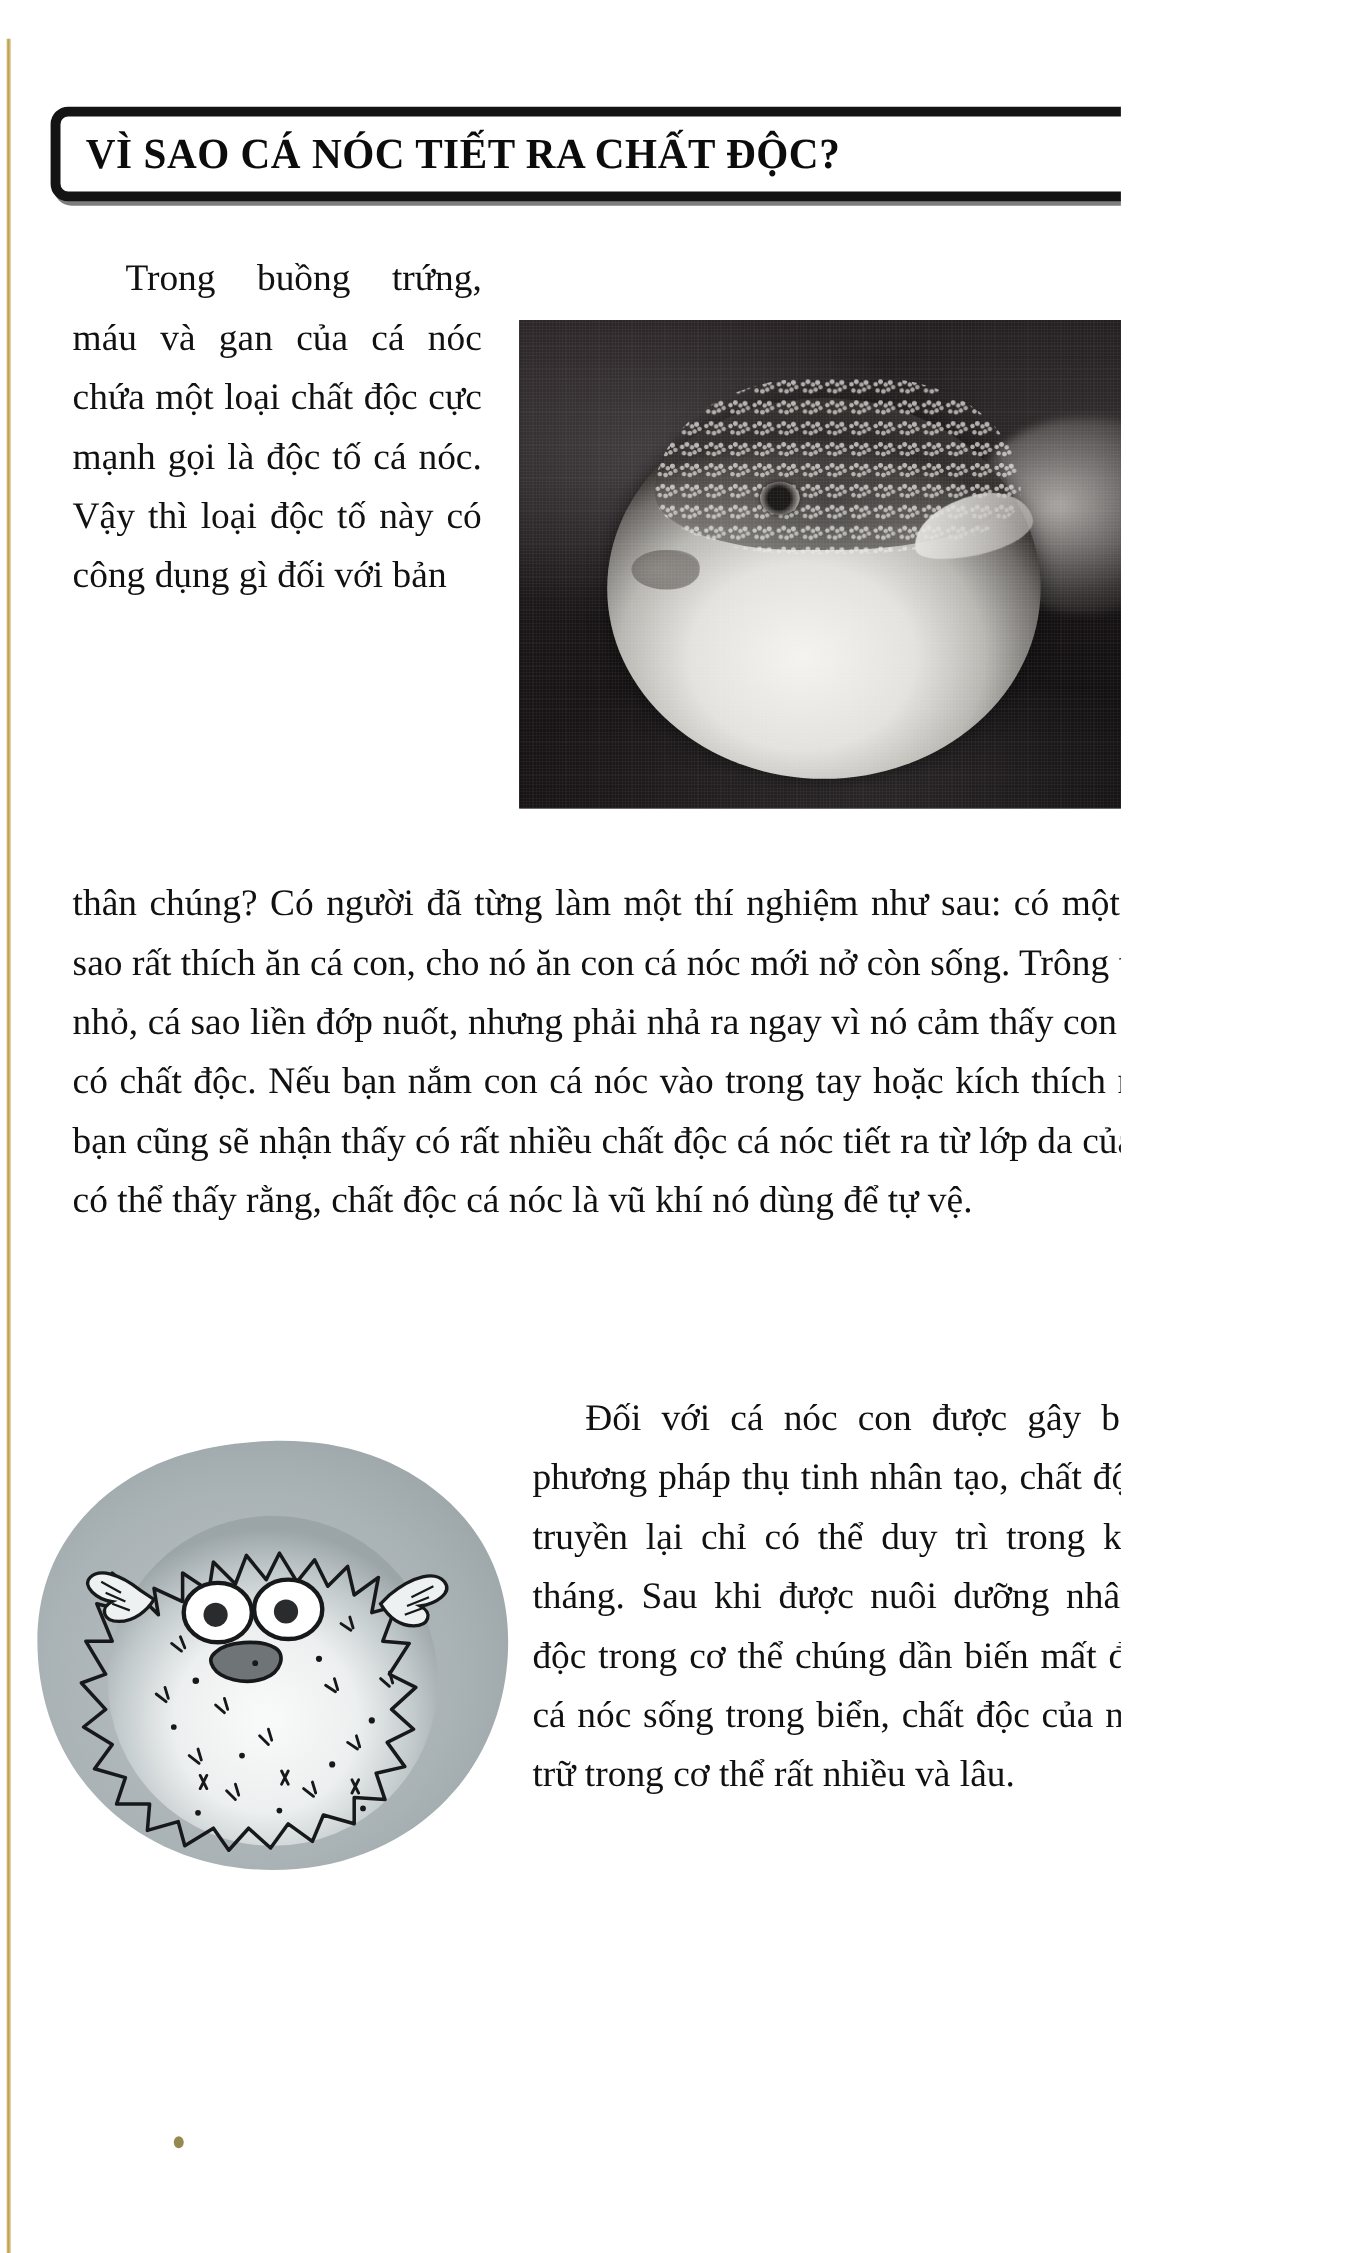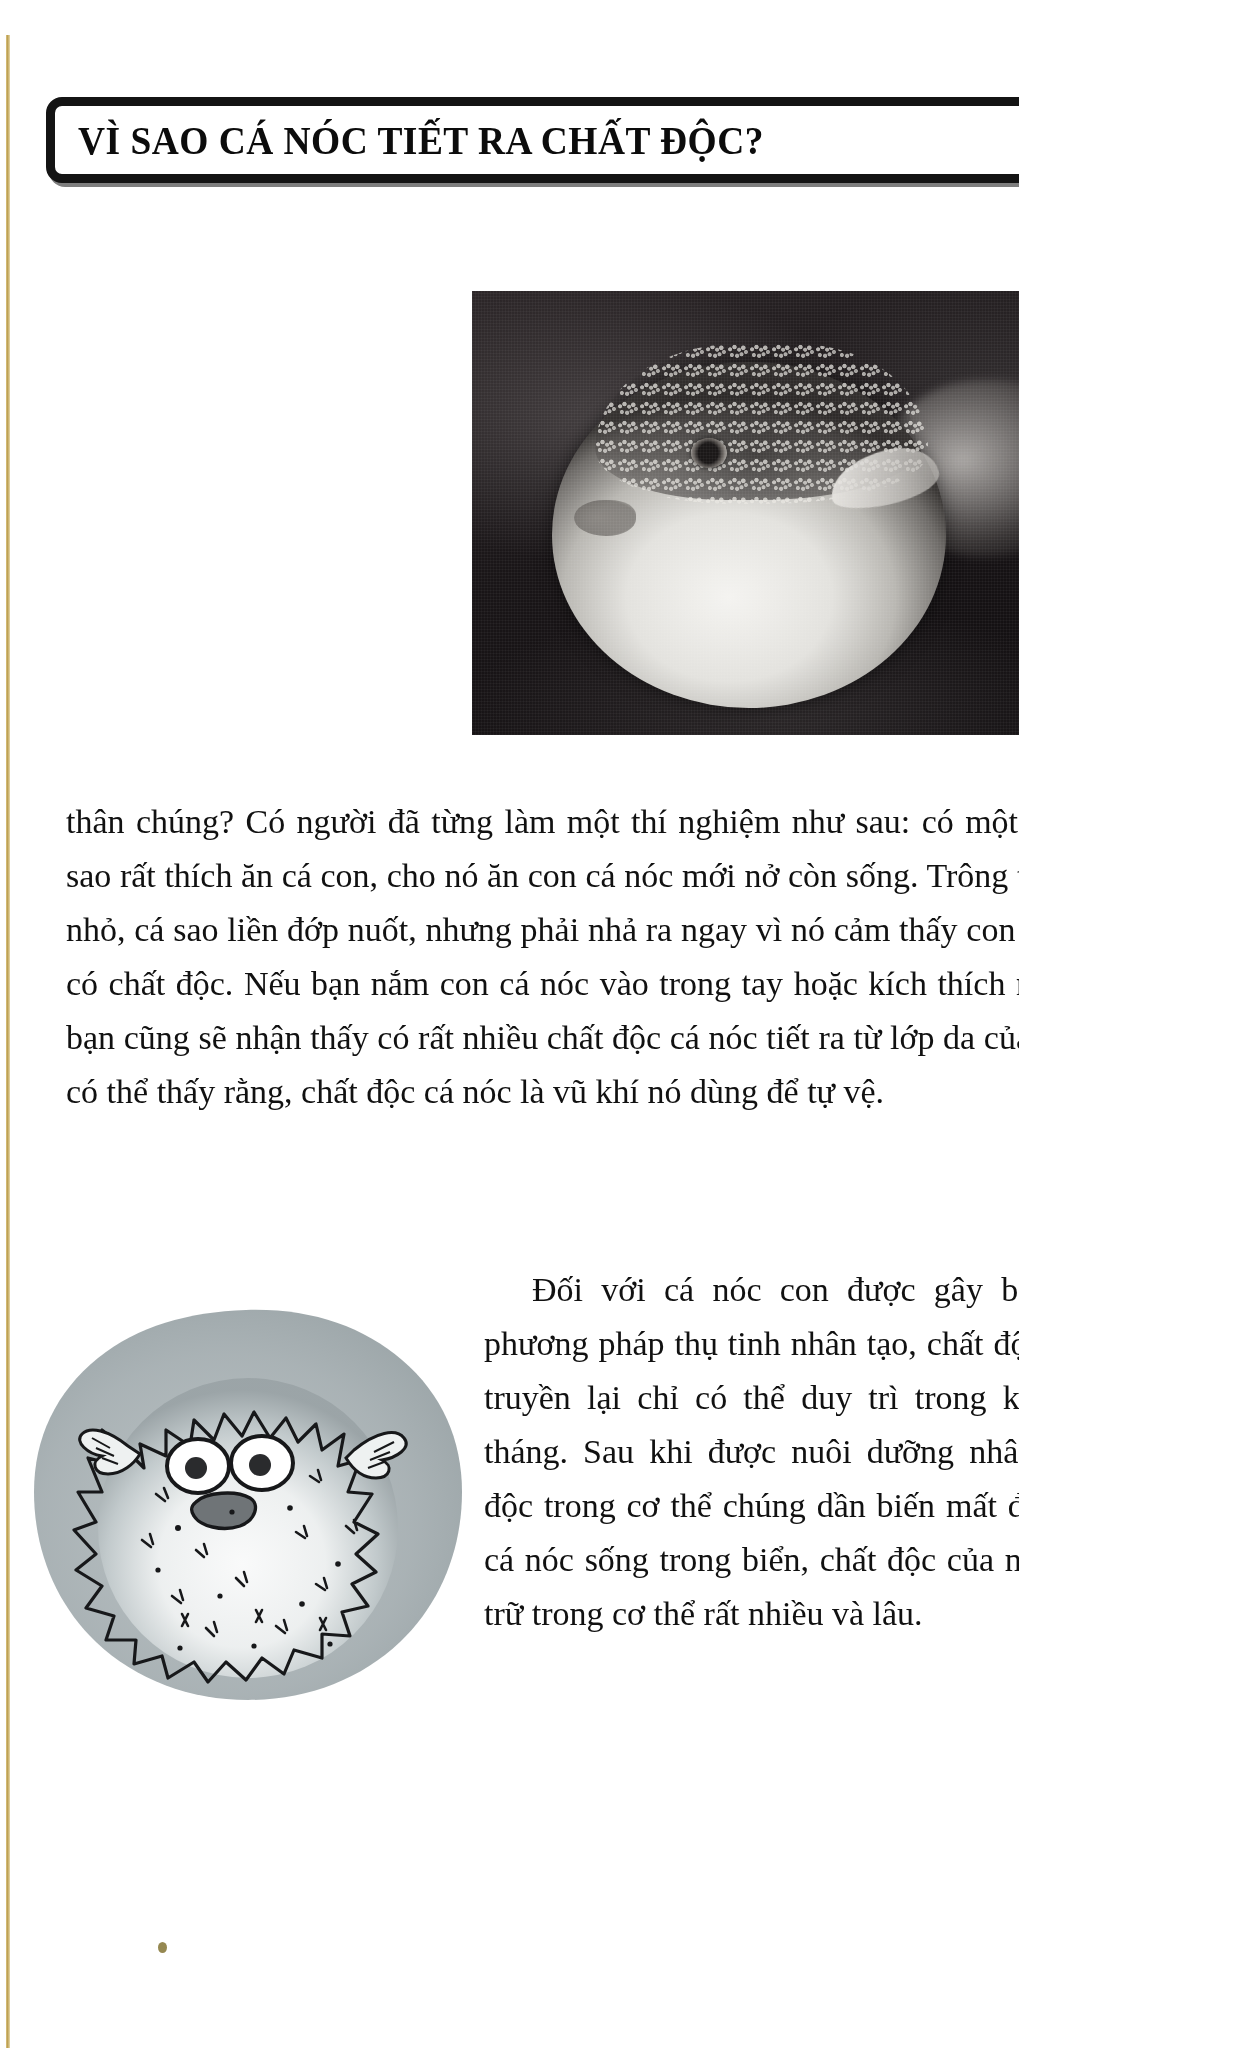--- a/index.html
+++ b/index.html
@@ -306,20 +306,23 @@
     <div class="fish-spines"></div>
     <div class="fish-body"></div>
     <div class="fish-dorsal"></div>
     <div class="fish-dorsal-spots"></div>
     <div class="fish-fin"></div>
     <div class="fish-eye"></div>
     <div class="fish-mouth"></div>
     <div class="grain"></div>
   </div>
 
+  <div class="para" id="col-left-top">
+    <span class="indent"></span><span>Trong buồng trứng, máu và gan của cá nóc chứa một loại chất độc cực mạnh gọi là độc tố cá nóc. Vậy thì loại độc tố này có công dụng gì đối với bản</span>
+  </div>
 
   <div class="para" id="para-wide">thân chúng? Có người đã từng làm một thí nghiệm như sau: có một loại cá, cá sao rất thích ăn cá con, cho nó ăn con cá nóc mới nở còn sống. Trông thấy cá nóc nhỏ, cá sao liền đớp nuốt, nhưng phải nhả ra ngay vì nó cảm thấy con cá nhỏ này có chất độc. Nếu bạn nắm con cá nóc vào trong tay hoặc kích thích nó một cái, bạn cũng sẽ nhận thấy có rất nhiều chất độc cá nóc tiết ra từ lớp da của nó. Từ đó có thể thấy rằng, chất độc cá nóc là vũ khí nó dùng để tự vệ.</div>
 
   <div class="para" id="col-right-bottom">
     <span class="indent"></span><span>Đối với cá nóc con được gây bằng những phương pháp thụ tinh nhân tạo, chất độc từ cá mẹ truyền lại chỉ có thể duy trì trong khoảng một tháng. Sau khi được nuôi dưỡng nhân tạo, chất độc trong cơ  thể chúng dần biến mất đi. Còn loại cá nóc sống trong biển, chất độc của nó được tồn trữ trong cơ thể rất nhiều và lâu.</span>
   </div>
 
   <div class="cartoon">
     <svg viewBox="0 0 470 450" aria-hidden="true">
       <defs>

